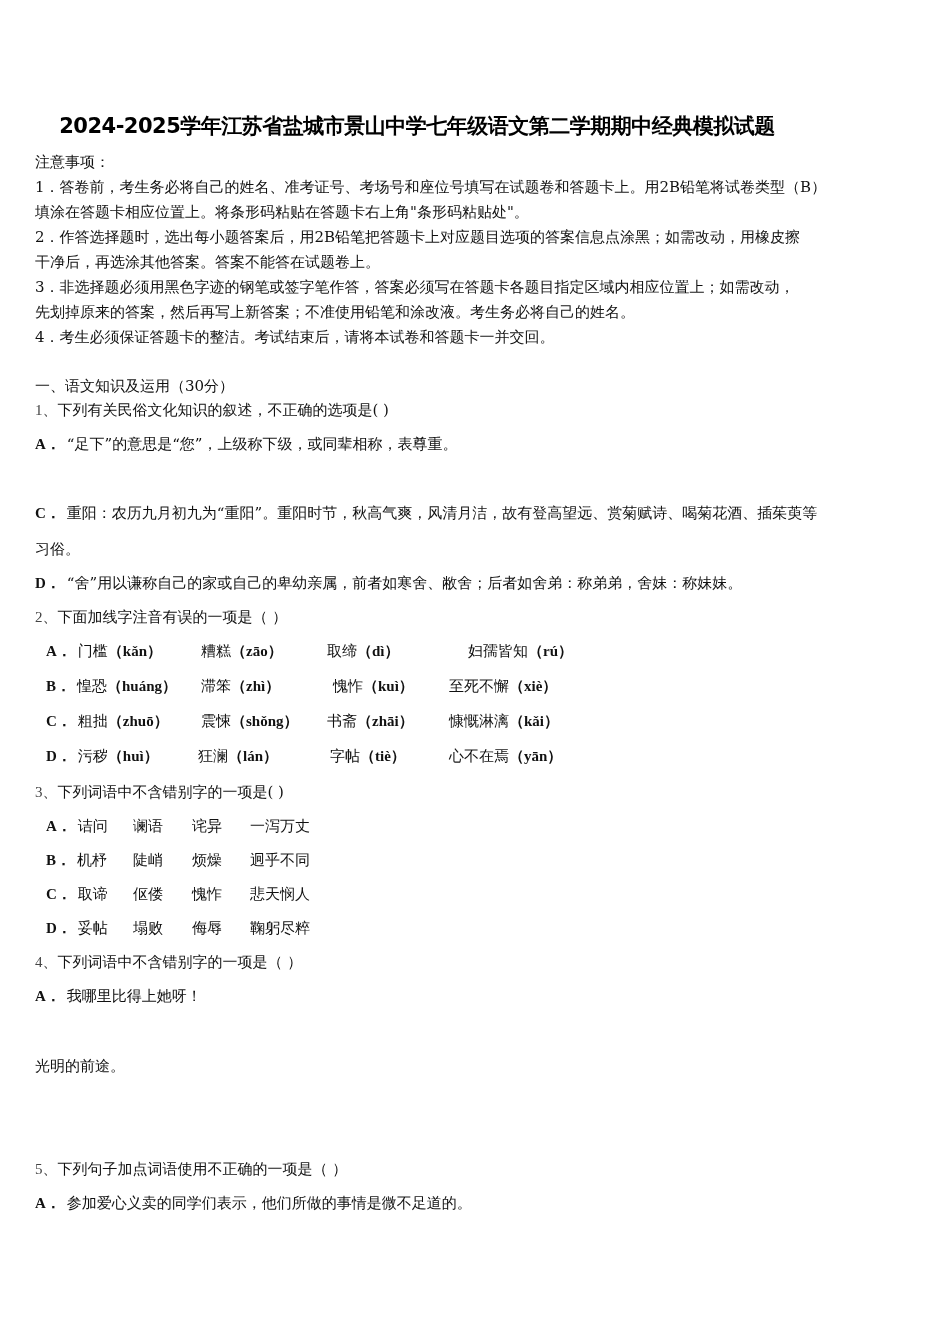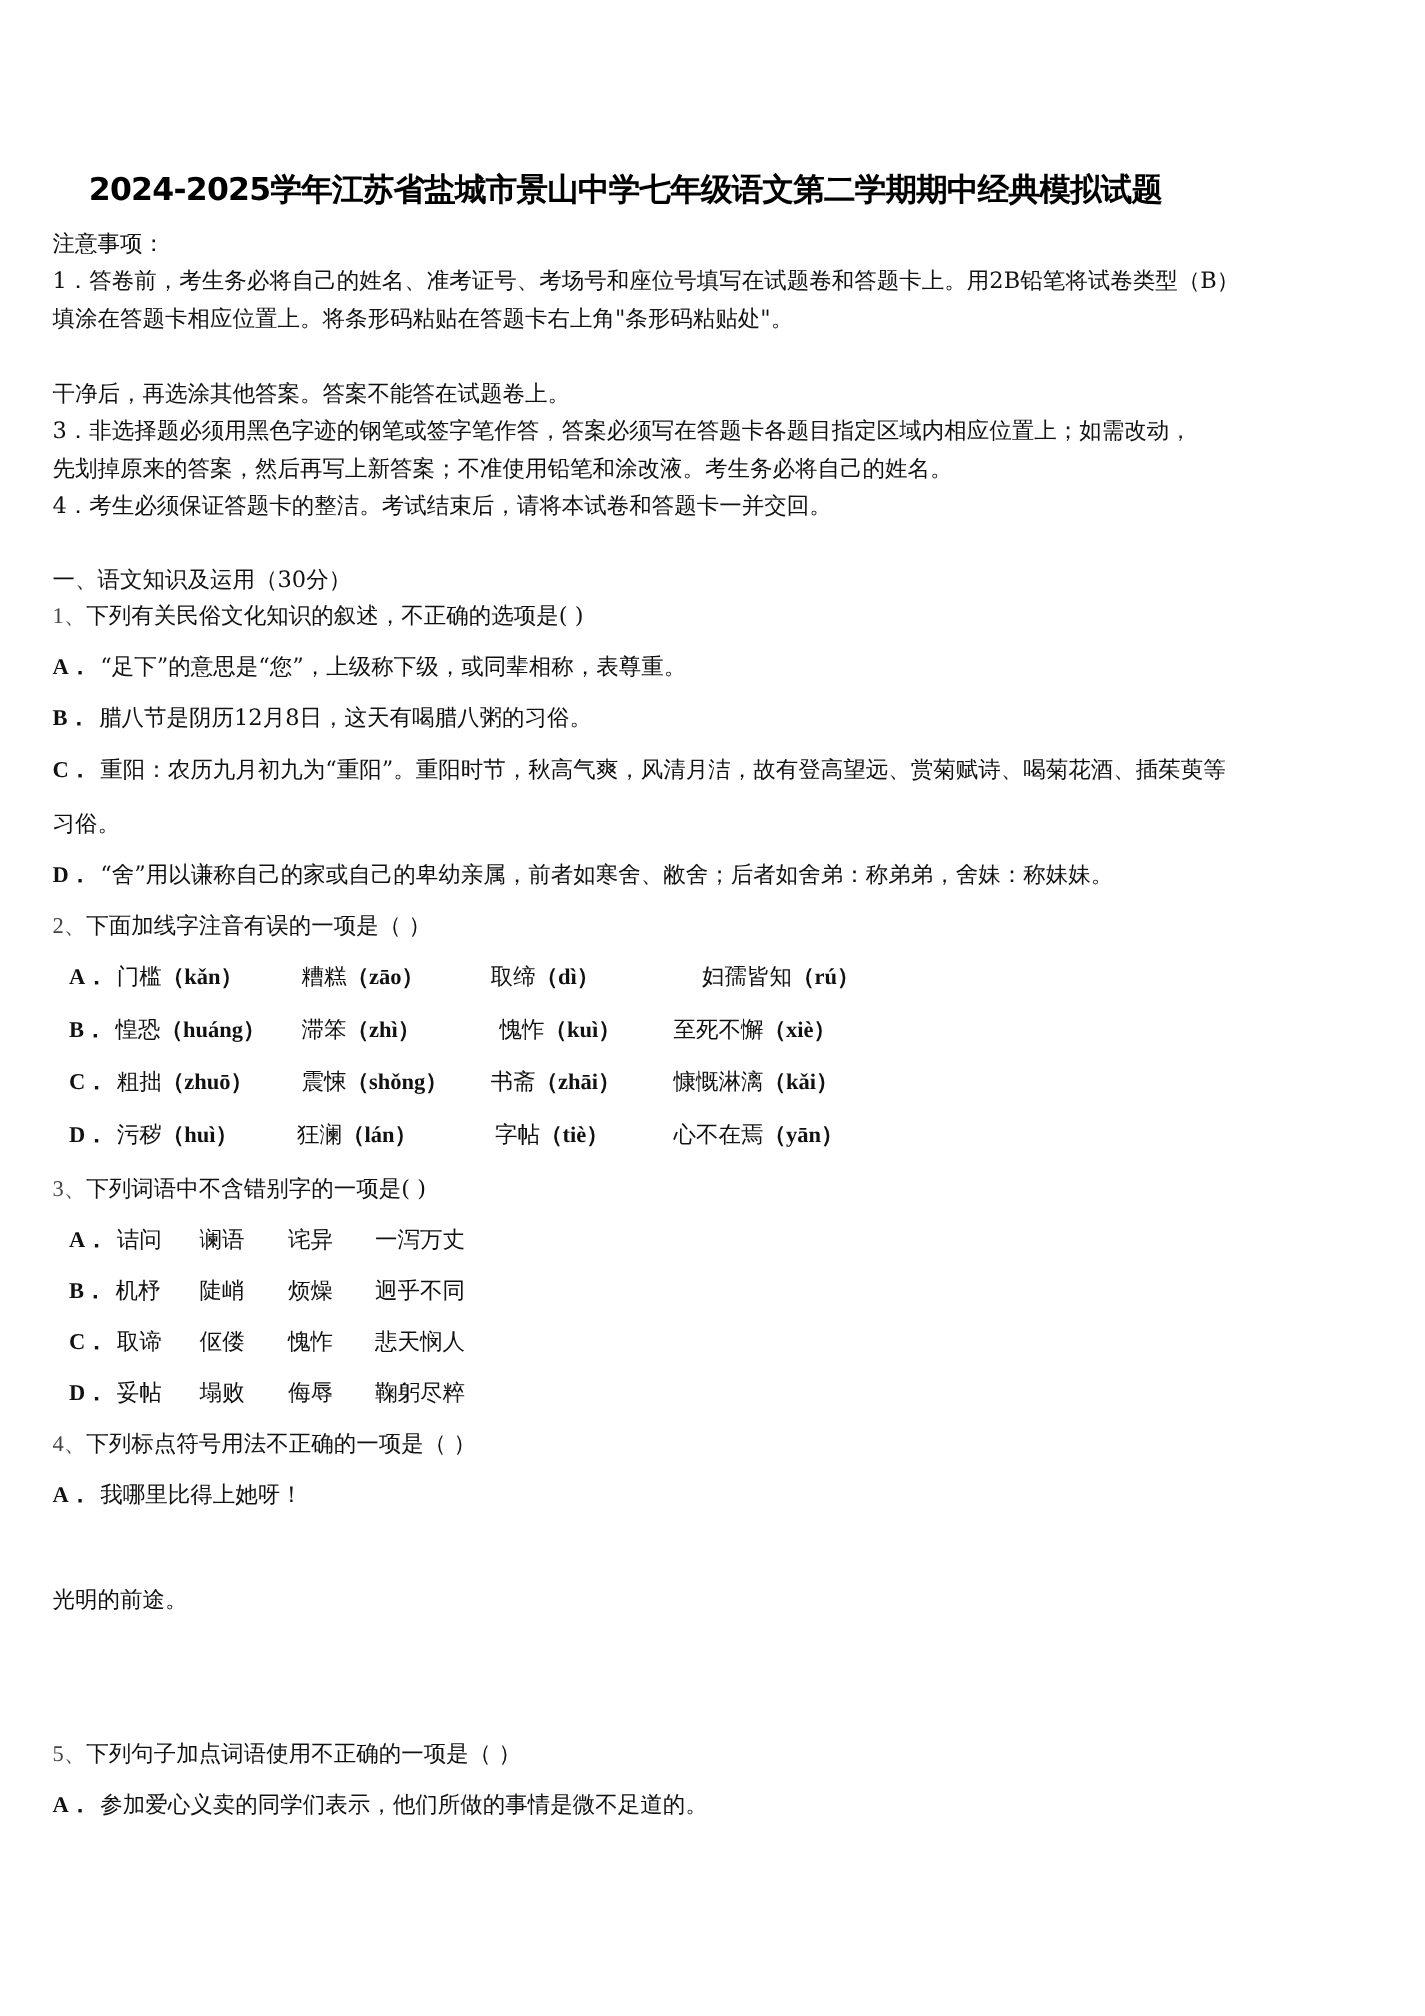--- a/index.html
+++ b/index.html
@@ -19,35 +19,33 @@
 </head>
 <body>
 
 <div class="page">
 
   <div class="title">2024-2025学年江苏省盐城市景山中学七年级语文第二学期期中经典模拟试题</div>
 
   <div class="line notice" style="top:152px">注意事项：</div>
   <div class="line notice" style="top:177px">1．答卷前，考生务必将自己的姓名、准考证号、考场号和座位号填写在试题卷和答题卡上。用2B铅笔将试卷类型（B）</div>
   <div class="line notice" style="top:202px">填涂在答题卡相应位置上。将条形码粘贴在答题卡右上角"条形码粘贴处"。</div>
+  <div class="line notice" style="top:227px">2．作答选择题时，选出每小题答案后，用2B铅笔把答题卡上对应题目选项的答案信息点涂黑；如需改动，用橡皮擦</div>
   <div class="line notice" style="top:252px">干净后，再选涂其他答案。答案不能答在试题卷上。</div>
   <div class="line notice" style="top:277px">3．非选择题必须用黑色字迹的钢笔或签字笔作答，答案必须写在答题卡各题目指定区域内相应位置上；如需改动，</div>
   <div class="line notice" style="top:302px">先划掉原来的答案，然后再写上新答案；不准使用铅笔和涂改液。考生务必将自己的姓名。</div>
   <div class="line notice" style="top:327px">4．考生必须保证答题卡的整洁。考试结束后，请将本试卷和答题卡一并交回。</div>
 
   <div class="line" style="top:376px">一、语文知识及运用（30分）</div>
 
   <div class="line" style="top:400px">
     <span class="qnum">1、</span><span>下列有关民俗文化知识的叙述，不正确的选项是(     )</span>
   </div>
   <div class="line" style="top:434px">
     <span class="opt-letter">A．</span><span>“足下”的意思是“您”，上级称下级，或同辈相称，表尊重。</span>
-  </div>
-  <div class="line" style="top:468px">
-    <span class="opt-letter">B．</span><span>腊八节是阴历12月8日，这天有喝腊八粥的习俗。</span>
   </div>
   <div class="line" style="top:503px">
     <span class="opt-letter">C．</span><span>重阳：农历九月初九为“重阳”。重阳时节，秋高气爽，风清月洁，故有登高望远、赏菊赋诗、喝菊花酒、插茱萸等</span>
   </div>
   <div class="line" style="top:539px">习俗。</div>
   <div class="line" style="top:573px">
     <span class="opt-letter">D．</span><span>“舍”用以谦称自己的家或自己的卑幼亲属，前者如寒舍、敝舍；后者如舍弟：称弟弟，舍妹：称妹妹。</span>
   </div>
 
   <div class="line" style="top:607px">
@@ -101,21 +99,21 @@
     <div class="col" style="top:884px;left:250px">悲天悯人</div>
   </div>
   <div>
     <div class="col" style="top:918px;left:46px"><span class="opt-letter">D．</span><span>妥帖</span></div>
     <div class="col" style="top:918px;left:133px">塌败</div>
     <div class="col" style="top:918px;left:192px">侮辱</div>
     <div class="col" style="top:918px;left:250px">鞠躬尽粹</div>
   </div>
 
   <div class="line" style="top:952px">
-    <span class="qnum">4、</span><span>下列标点符号用法不正确的一项是（        ）</span>
+    <span class="qnum">4、</span><span>下列词语中不含错别字的一项是（        ）</span>
   </div>
   <div class="line" style="top:986px">
     <span class="opt-letter">A．</span><span>我哪里比得上她呀！</span>
   </div>
   <div class="line" style="top:1056px">光明的前途。</div>
 
   <div class="line" style="top:1159px">
     <span class="qnum">5、</span><span>下列句子加点词语使用不正确的一项是（        ）</span>
   </div>
   <div class="line" style="top:1193px">

